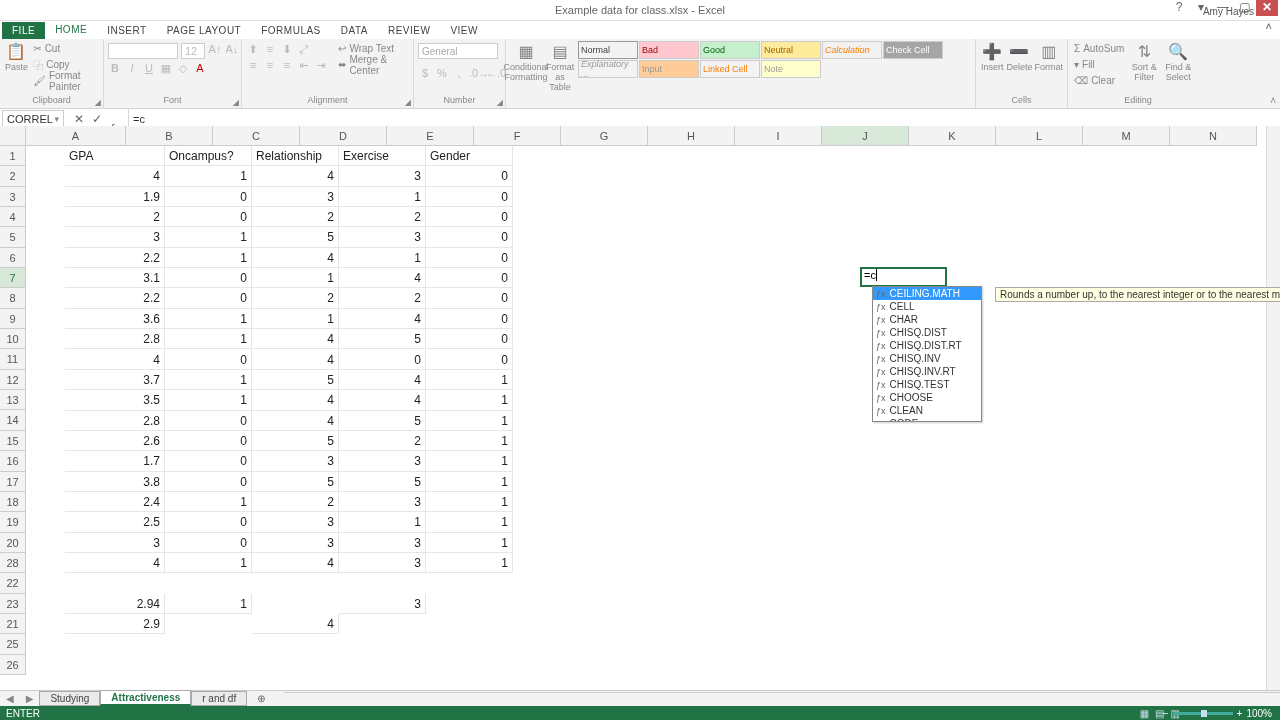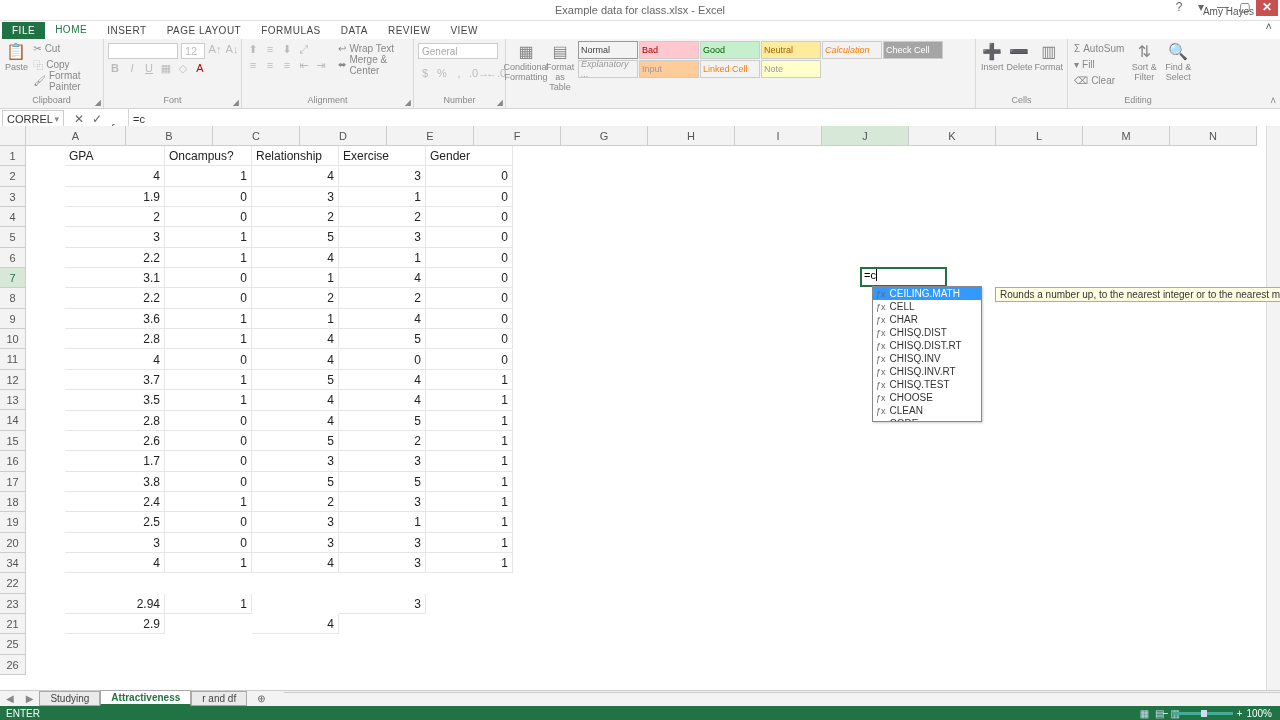--- a/index.html
+++ b/index.html
@@ -337,21 +337,21 @@
       <div class="rowhead">11</div>
       <div class="rowhead">12</div>
       <div class="rowhead">13</div>
       <div class="rowhead">14</div>
       <div class="rowhead">15</div>
       <div class="rowhead">16</div>
       <div class="rowhead">17</div>
       <div class="rowhead">18</div>
       <div class="rowhead">19</div>
       <div class="rowhead">20</div>
-      <div class="rowhead">34</div>
+      <div class="rowhead">28</div>
       <div class="rowhead">22</div>
       <div class="rowhead">23</div>
       <div class="rowhead">21</div>
       <div class="rowhead">25</div>
       <div class="rowhead">26</div>
     </div>
   <div class="cells" id="cells">
       <div class="cell" style="left: 0px; top: 0px; width: 100px;">GPA</div>
       <div class="cell" style="left: 100px; top: 0px; width: 87px;">Oncampus?</div>
       <div class="cell" style="left: 187px; top: 0px; width: 87px;">Relationship</div>

